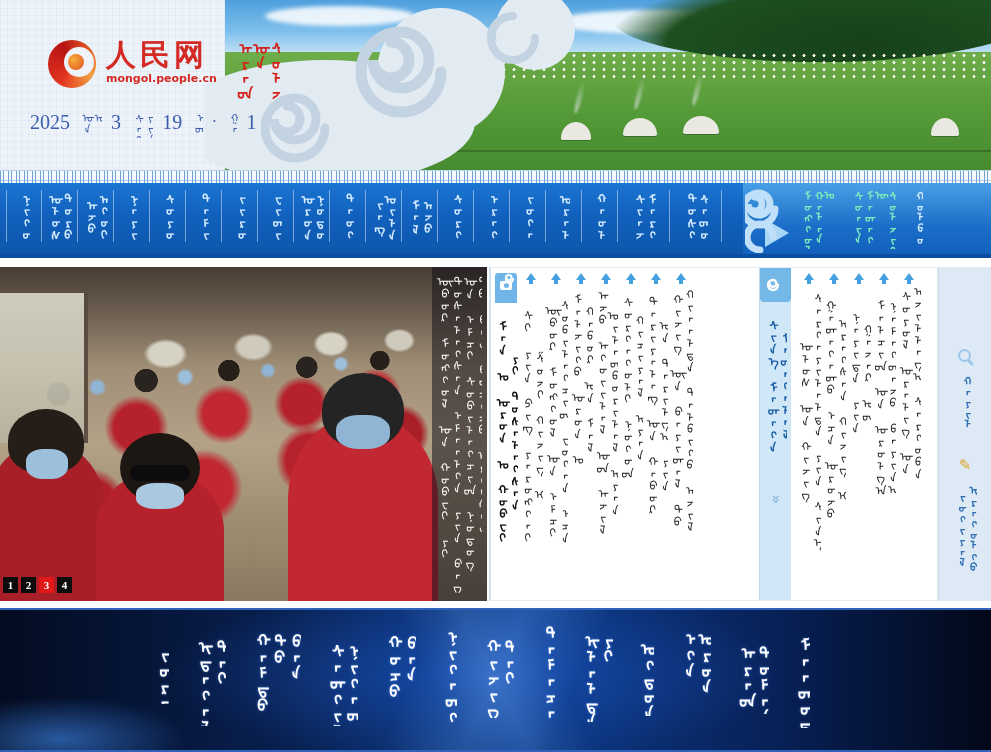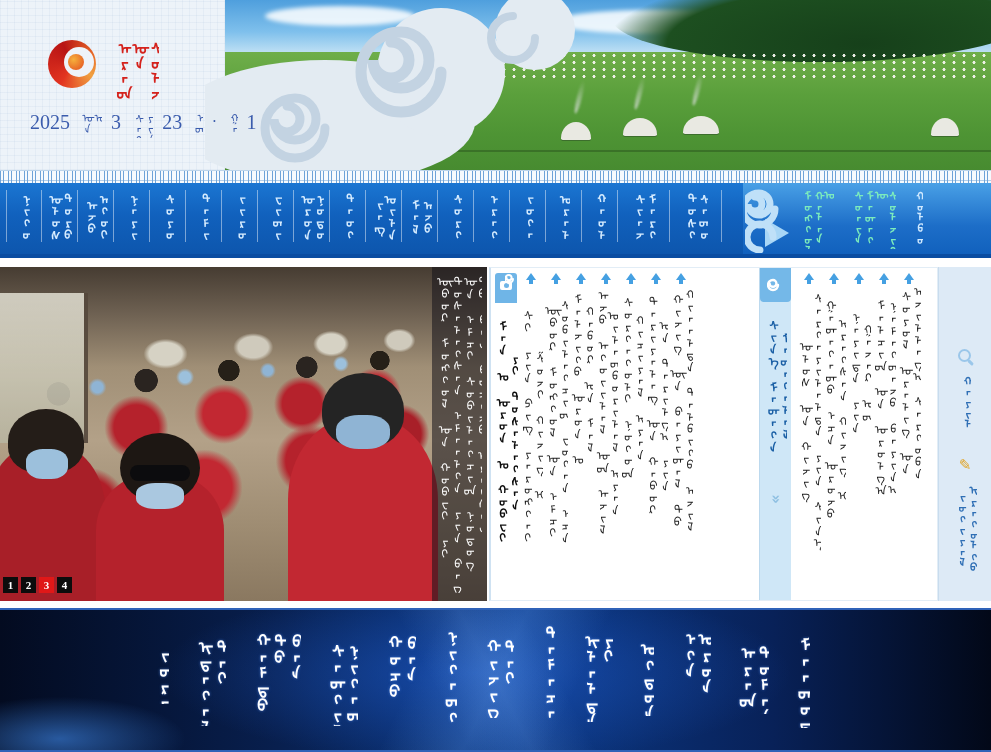--- a/index.html
+++ b/index.html
@@ -226,29 +226,33 @@
       <ellipse cx="120" cy="128" rx="150" ry="62" fill="#e3ebf2"></ellipse>
       <circle cx="236" cy="78" r="64" fill="#e3ebf2"></circle>
       <circle cx="330" cy="36" r="40" fill="#e3ebf2"></circle>
       <path d="M236 78 a40 40 0 1 1 -40 -40 a28 28 0 1 1 -28 28 a18 18 0 1 0 18 -18" stroke="#c3d3e2" stroke-width="11" fill="none" stroke-linecap="round"></path>
       <path d="M120 134 a30 30 0 1 1 -30 -30 a21 21 0 1 1 -21 21 a13 13 0 1 0 13 -13" stroke="#c3d3e2" stroke-width="9" fill="none" stroke-linecap="round"></path>
       <path d="M330 44 a22 22 0 1 1 -22 -22" stroke="#c3d3e2" stroke-width="8" fill="none" stroke-linecap="round"></path>
     </svg>
 
     <div class="logo-row">
       <span class="logo-mark"></span>
+      <span class="logo-texts">
+        <span class="logo-cn">人民网</span>
+        <span class="logo-domain">mongol.people.cn</span>
+      </span>
       <span class="logo-mong vt">ᠠᠷᠠᠳ ᠤᠨ ᠰᠦᠯᠵᠢᠶ᠎ᠡ</span>
     </div>
 
     <div class="date-row">
       <span class="date-num">2025</span>
       <span class="date-word vt">ᠣᠨ ᠤ</span>
       <span class="date-num">3</span>
       <span class="date-word vt">ᠰᠠᠷ᠎ᠠ ᠶᠢᠨ</span>
-      <span class="date-num">23</span>
+      <span class="date-num">19</span>
       <span class="date-word vt">ᠡᠳᠦᠷ</span>
       <span class="date-dot">·</span>
       <span class="date-word vt">ᠭᠠᠷᠠᠭ</span>
       <span class="date-num">1</span>
     </div>
   </div>
 
   <div id="meander"></div>
 
   <div id="nav">

